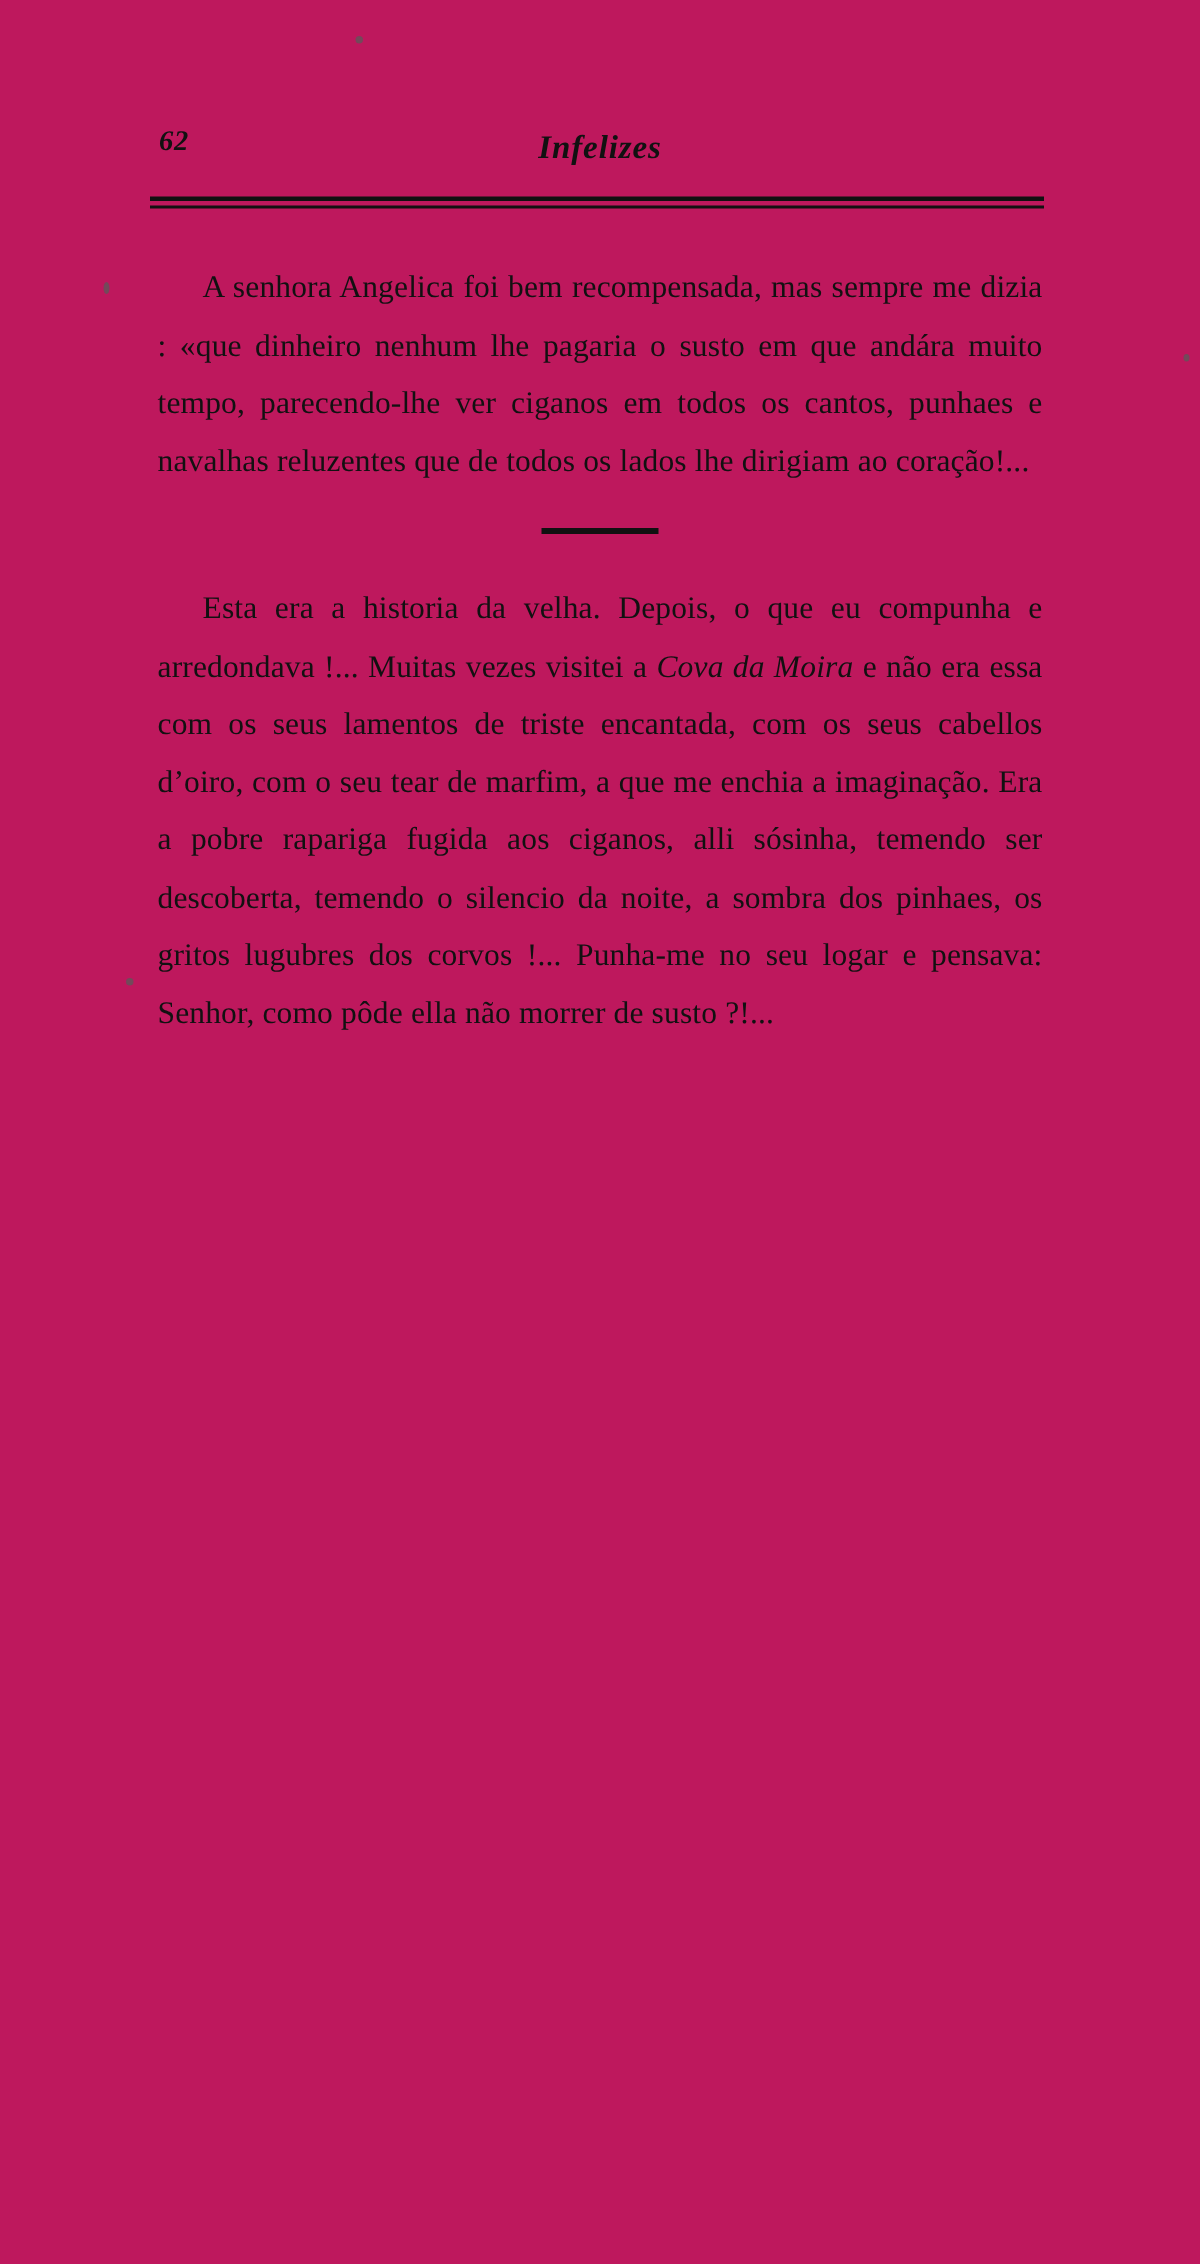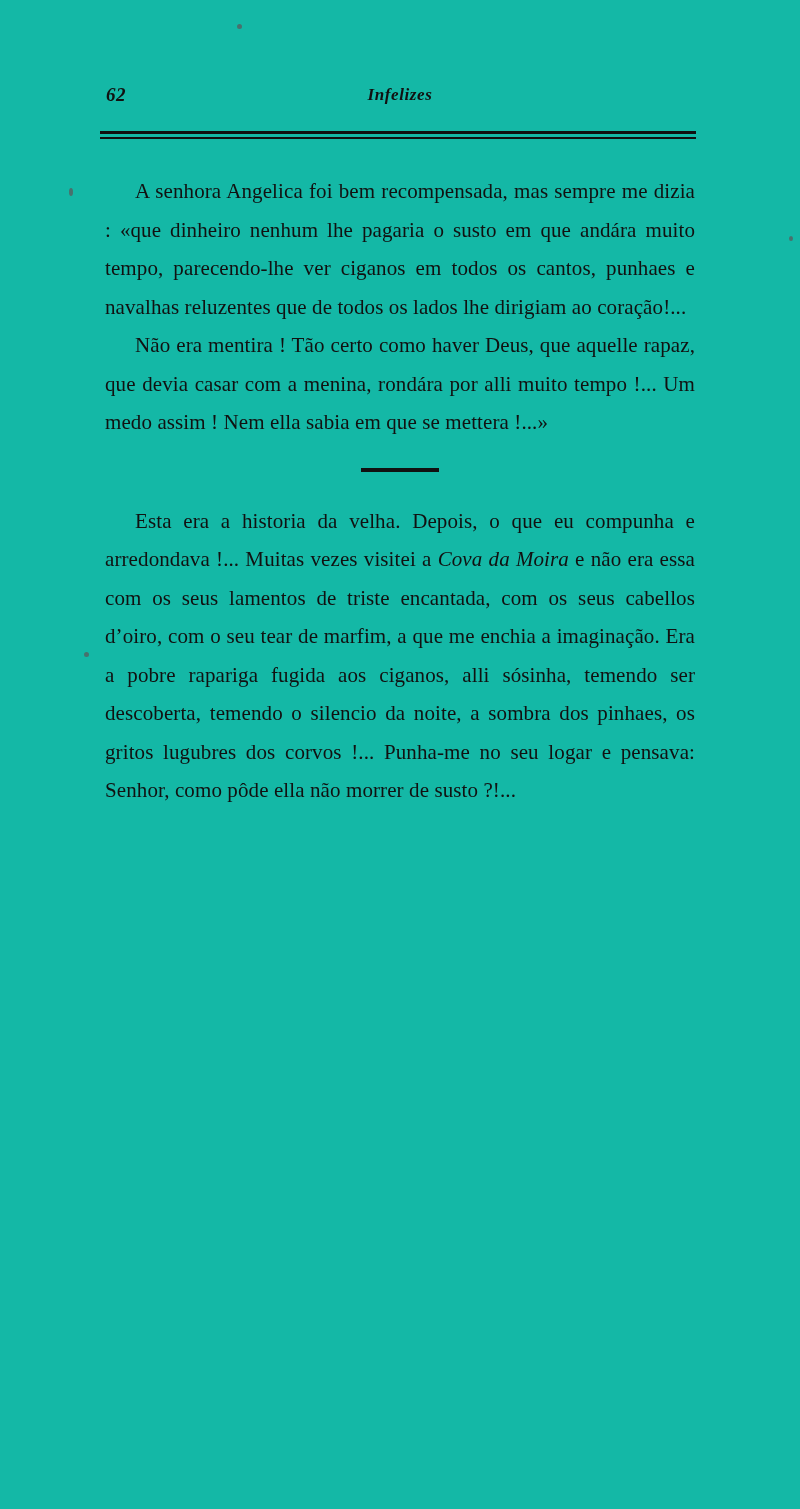--- a/index.html
+++ b/index.html
@@ -13,21 +13,21 @@
     position: relative;
     font-family: "Liberation Serif", serif;
     color: #1a1a1a;
     overflow: hidden;
   }
   .page {
     position: absolute;
     left: 0; top: 0;
     width: 800px;
     height: 1509px;
-    background: #14b8a6;
+    background: #be185d;
   }
   
   .speck {
     position: absolute;
     background: #5a5a5a;
     border-radius: 50%;
     opacity: 0.75;
   }
   .header {
     position: absolute;
@@ -49,21 +49,21 @@
   }
   .running-title {
     position: absolute;
     left: 0;
     top: 1px;
     width: 600px;
     text-align: center;
     font-family: "Liberation Serif", serif;
     font-weight: bold;
     font-style: italic;
-    font-size: 17px;
+    font-size: 22px;
     letter-spacing: 0.6px;
     color: #111;
   }
   .rule-double {
     position: absolute;
     left: 100px;
     top: 131px;
     width: 596px;
     height: 8px;
   }
@@ -132,21 +132,20 @@
 
   <div class="rule-double">
     <span class="r1"></span>
     <span class="r2"></span>
   </div>
 
   <div class="body-text">
 
     <p class="para indent">A senhora Angelica foi bem recompensada, mas sempre me dizia : «que dinheiro nenhum lhe pagaria o susto em que andára muito tempo, parecendo-lhe ver ciganos em todos os cantos, punhaes e navalhas reluzentes que de todos os lados lhe dirigiam ao coração!...</p>
 
-    <p class="para indent">Não era mentira ! Tão certo como haver Deus, que aquelle rapaz, que devia casar com a menina, rondára por alli muito tempo !... Um medo assim ! Nem ella sabia em que se mettera !...»</p>
 
     <div class="divider">
       <span class="dash"></span>
     </div>
 
     <p class="para indent"><span>Esta era a historia da velha. Depois, o que eu compunha e arredondava !... Muitas vezes visitei a </span><em class="ital">Cova da Moira</em><span> e não era essa com os seus lamentos de triste encantada, com os seus cabellos d’oiro, com o seu tear de marfim, a que me enchia a imaginação. Era a pobre rapariga fugida aos ciganos, alli sósinha, temendo ser descoberta, temendo o silencio da noite, a sombra dos pinhaes, os gritos lugubres dos corvos !... Punha-me no seu logar e pensava: Senhor, como pôde ella não morrer de susto ?!...</span></p>
 
   </div>
 </div>
 

